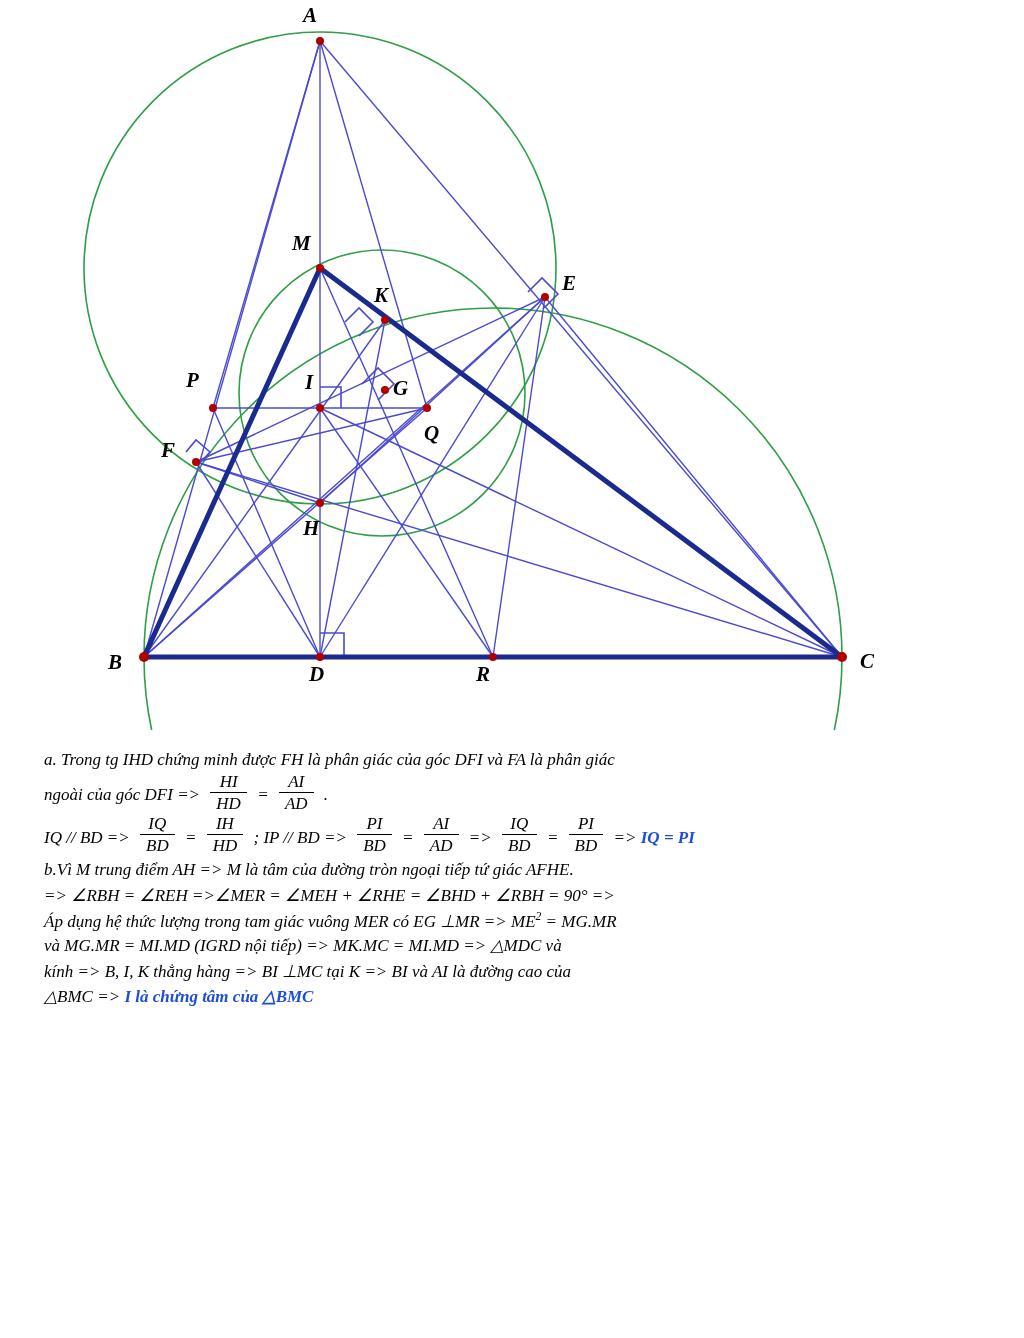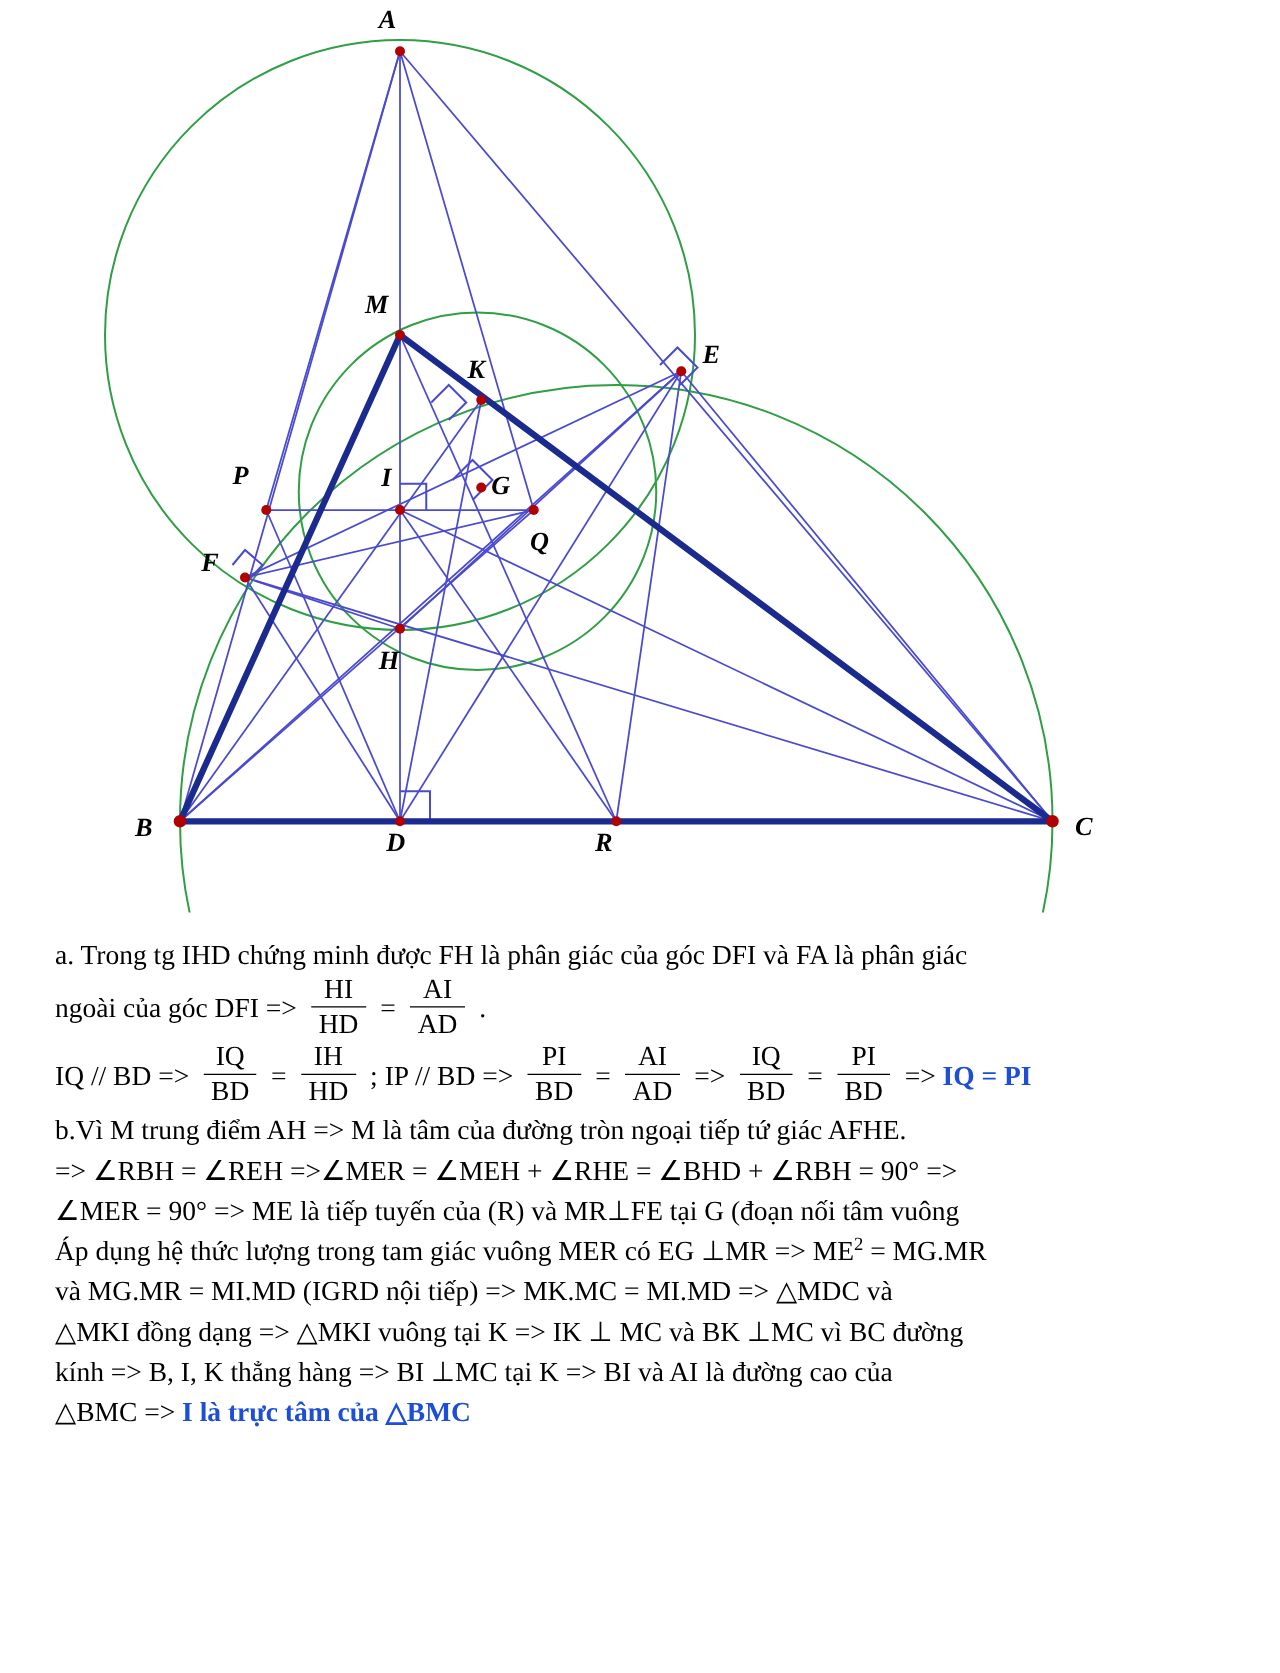--- a/index.html
+++ b/index.html
@@ -33,22 +33,23 @@
     font-size: 21px;
     color: #000000;
     white-space: nowrap;
     line-height: 1;
   }
   #proof {
     position: absolute;
     left: 44px;
     top: 748px;
     width: 950px;
-    font-size: 22px;
+    font-size: 17px;
     line-height: 1.42;
+    font-style: italic;
   }
   .pline {
     margin: 0 0 1px 0;
     white-space: nowrap;
   }
   .tall {
     line-height: 2.3;
   }
   .frac {
     display: inline-block;
@@ -218,28 +219,26 @@
     <span class="frac">
       <span class="num">PI</span>
       <span class="den">BD</span>
     </span>
     <span class="mid">=&gt;</span>
     <span class="mid red">IQ = PI</span>
   </div>
 
   <div class="pline">b.Vì  M trung điểm AH =&gt; M là tâm của đường tròn ngoại tiếp tứ giác AFHE.</div>
   <div class="pline">=&gt; ∠RBH = ∠REH =&gt;∠MER =  ∠MEH + ∠RHE = ∠BHD + ∠RBH = 90° =&gt;</div>
-  <div class="pline">∠MER = 90° =&gt; ME là tiếp tuyến của (R) và MR⊥FE tại G (đoạn nối tâm vuông</div>
 
   <div class="pline">
     <span>Áp dụng hệ thức lượng trong tam giác vuông MER có EG ⊥MR =&gt; ME</span><sup>2</sup><span> = MG.MR</span>
   </div>
 
   <div class="pline">và  MG.MR = MI.MD (IGRD nội tiếp) =&gt; MK.MC = MI.MD =&gt; △MDC và</div>
-  <div class="pline">△MKI đồng dạng =&gt; △MKI vuông tại K =&gt; IK ⊥ MC và BK ⊥MC vì BC đường</div>
   <div class="pline">kính =&gt; B, I, K thẳng hàng =&gt; BI ⊥MC tại K =&gt; BI và AI là đường cao của</div>
 
   <div class="pline">
     <span>△BMC =&gt;</span>
-    <span class="red">I là trực tâm của △BMC</span>
+    <span class="red">I là chứng tâm của △BMC</span>
   </div>
 
 </div>
 
 </body></html>

